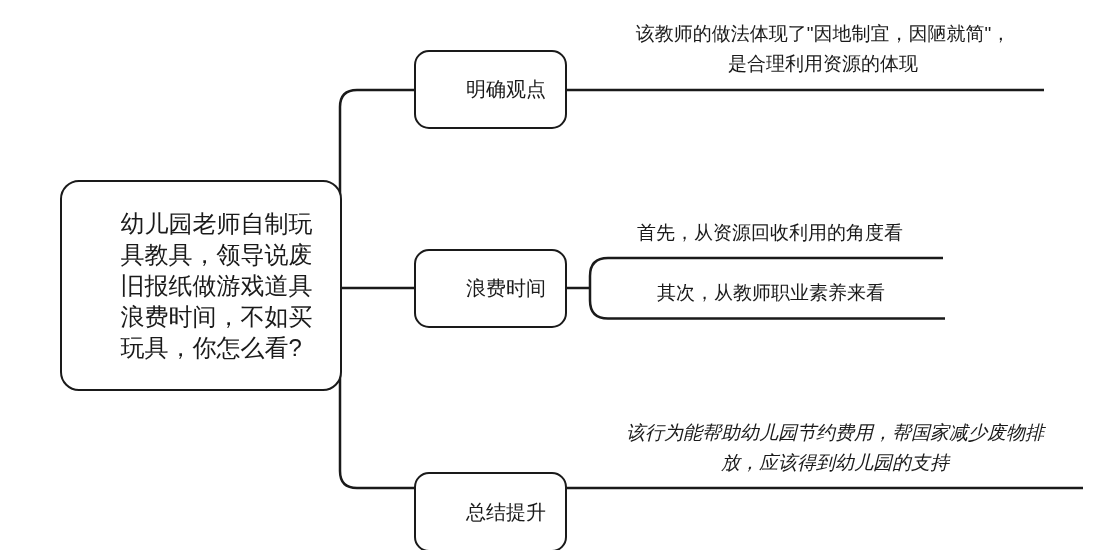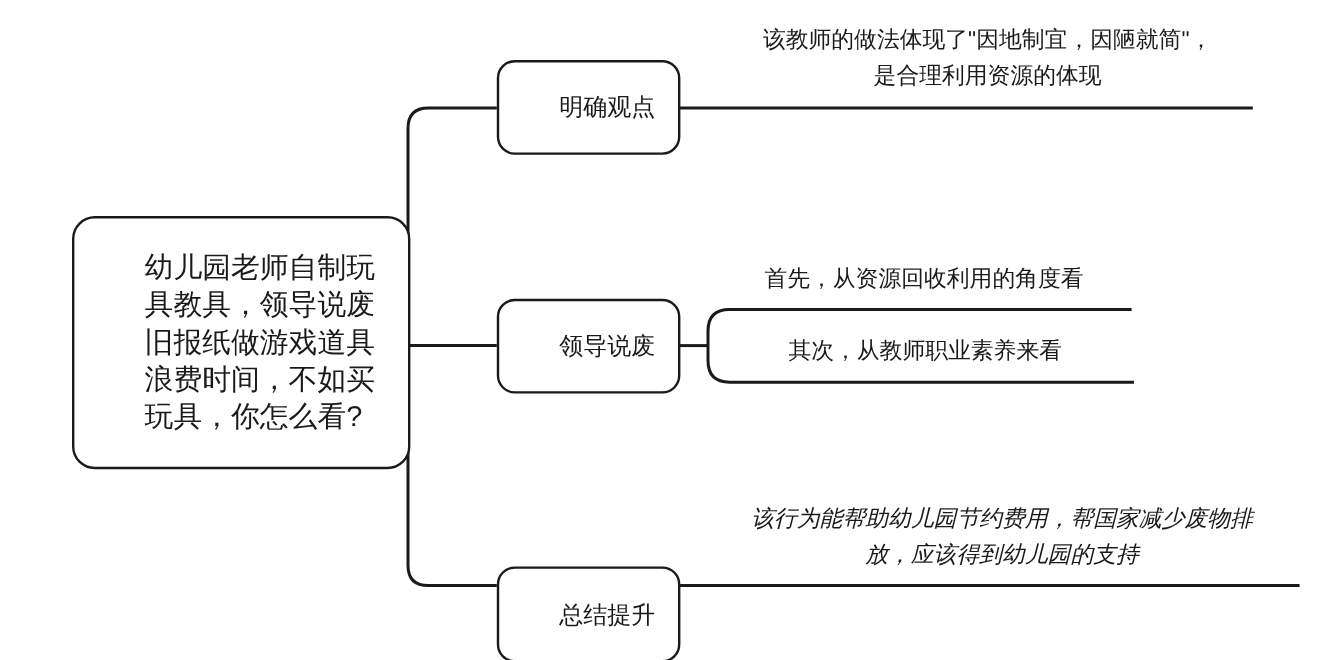--- a/index.html
+++ b/index.html
@@ -94,21 +94,21 @@
 旧报纸做游戏道具
 浪费时间，不如买
 玩具，你怎么看?</span>
   </div>
 
   <div class="node branch-box" id="branch-box-viewpoint">
     <span class="node-label">明确观点</span>
   </div>
 
   <div class="node branch-box" id="branch-box-analysis">
-    <span class="node-label">领导说废</span>
+    <span class="node-label">浪费时间</span>
   </div>
 
   <div class="node branch-box" id="branch-box-summary">
     <span class="node-label">总结提升</span>
   </div>
 
   <div class="leaf-text" id="leaf-viewpoint">该教师的做法体现了"因地制宜，因陋就简"，
 是合理利用资源的体现</div>
 
   <div class="leaf-text" id="leaf-reason-2">其次，从教师职业素养来看</div>

